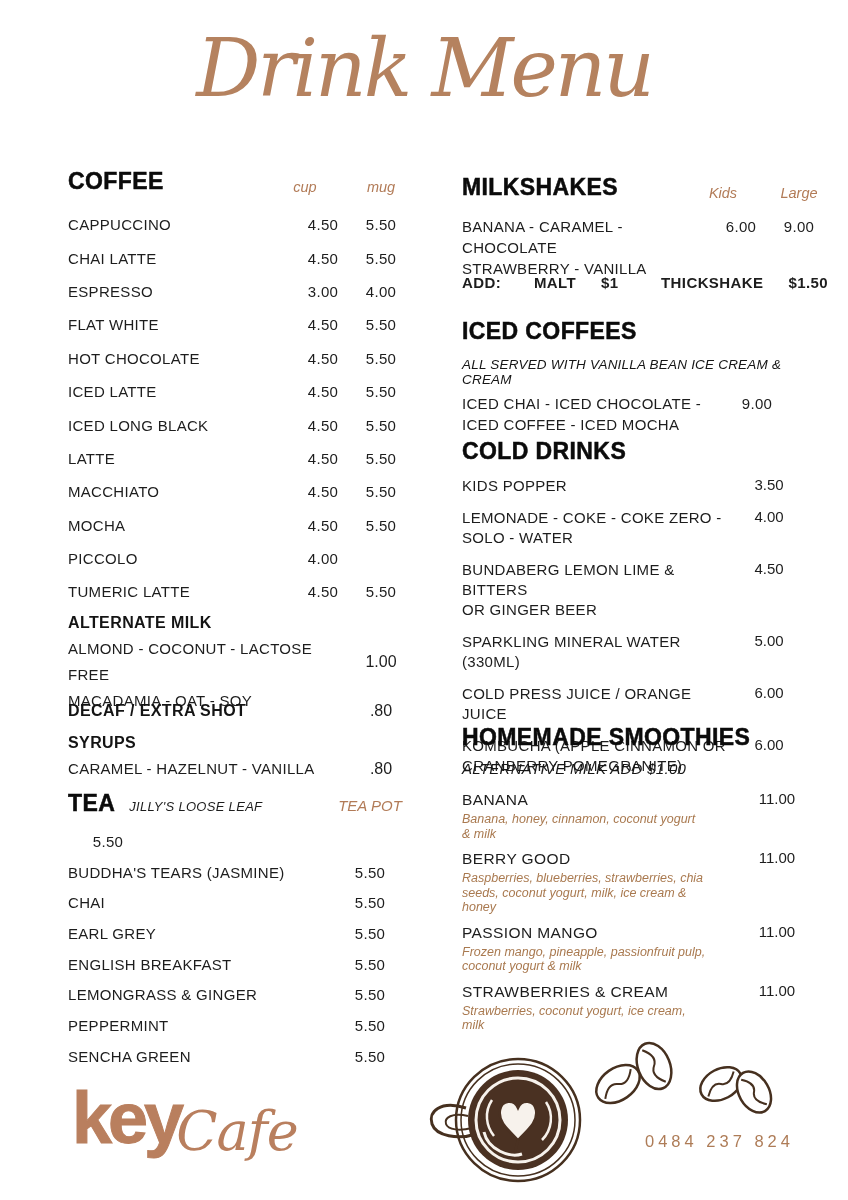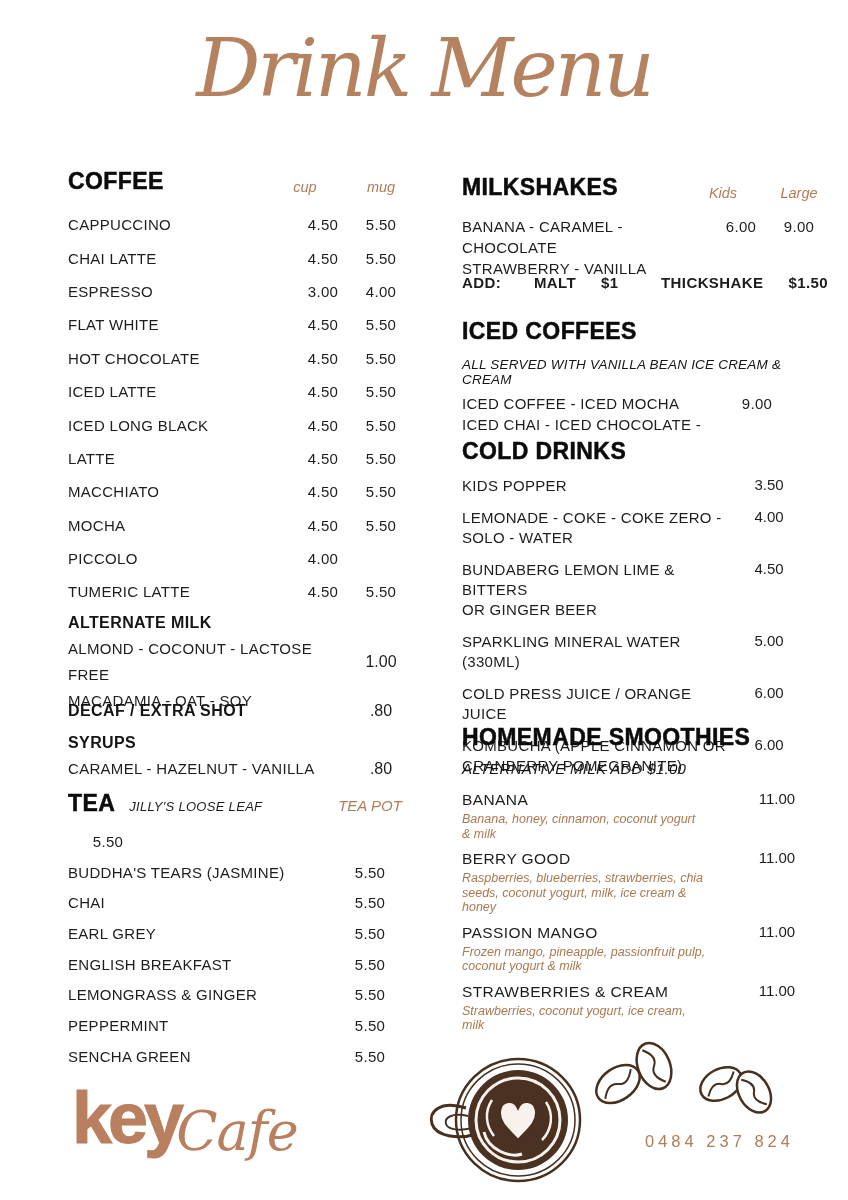--- a/index.html
+++ b/index.html
@@ -252,22 +252,22 @@
         <span class="gap-s"></span>
         <span>$1.50</span>
       </div>
     </div>
 
     <div class="blk" style="top:150px;">
       <h2>ICED COFFEES</h2>
       <div class="note-italic" style="margin-top:12px;">ALL SERVED WITH VANILLA BEAN ICE CREAM &amp; CREAM</div>
       <div class="ic-row" style="margin-top:6px;">
         <div class="spacer">
+          <div class="rline">ICED CHAI - ICED CHOCOLATE -</div>
           <div class="rline">ICED COFFEE - ICED MOCHA</div>
-          <div class="rline">ICED CHAI - ICED CHOCOLATE -</div>
         </div>
         <div class="ic-price rline">9.00</div>
       </div>
     </div>
 
     <div class="blk" style="top:270px;">
       <h2>COLD DRINKS</h2>
     </div>
 
     <div class="blk" style="top:308px;">

